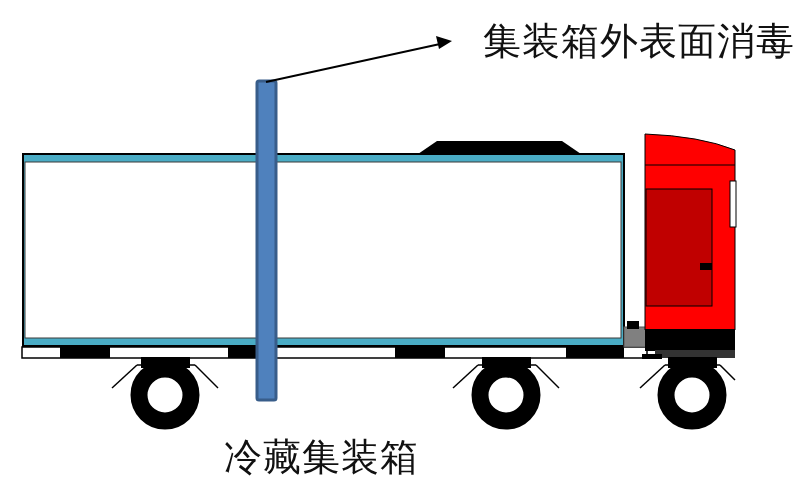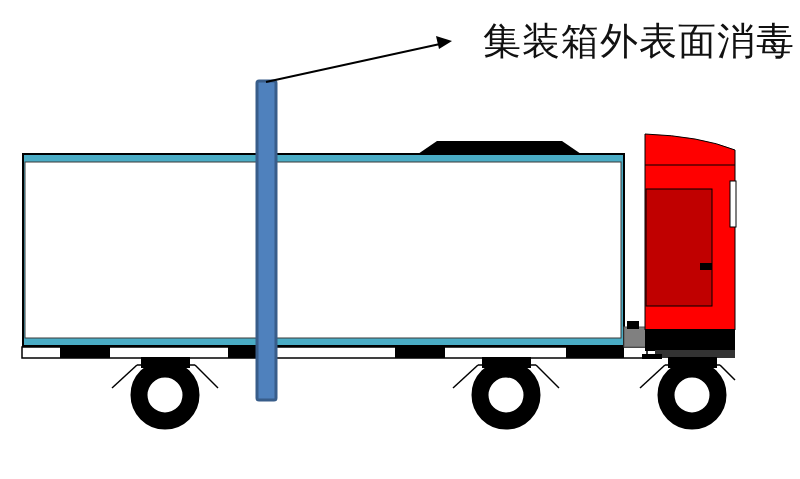--- a/index.html
+++ b/index.html
@@ -80,13 +80,14 @@
 
     <rect x="257" y="81" width="19" height="319" rx="2" ry="2" fill="#4f81bd" stroke="#385d8a" stroke-width="3"></rect>
 
     <g>
       <line x1="266" y1="82" x2="440" y2="44" stroke="#000000" stroke-width="2"></line>
       <polygon points="452,41 436,36 439,49" fill="#000000"></polygon>
     </g>
   </svg>
 
   <div class="label label-top">集装箱外表面消毒</div>
+  <div class="label label-bottom">冷藏集装箱</div>
 </div>
 
 </body></html>

